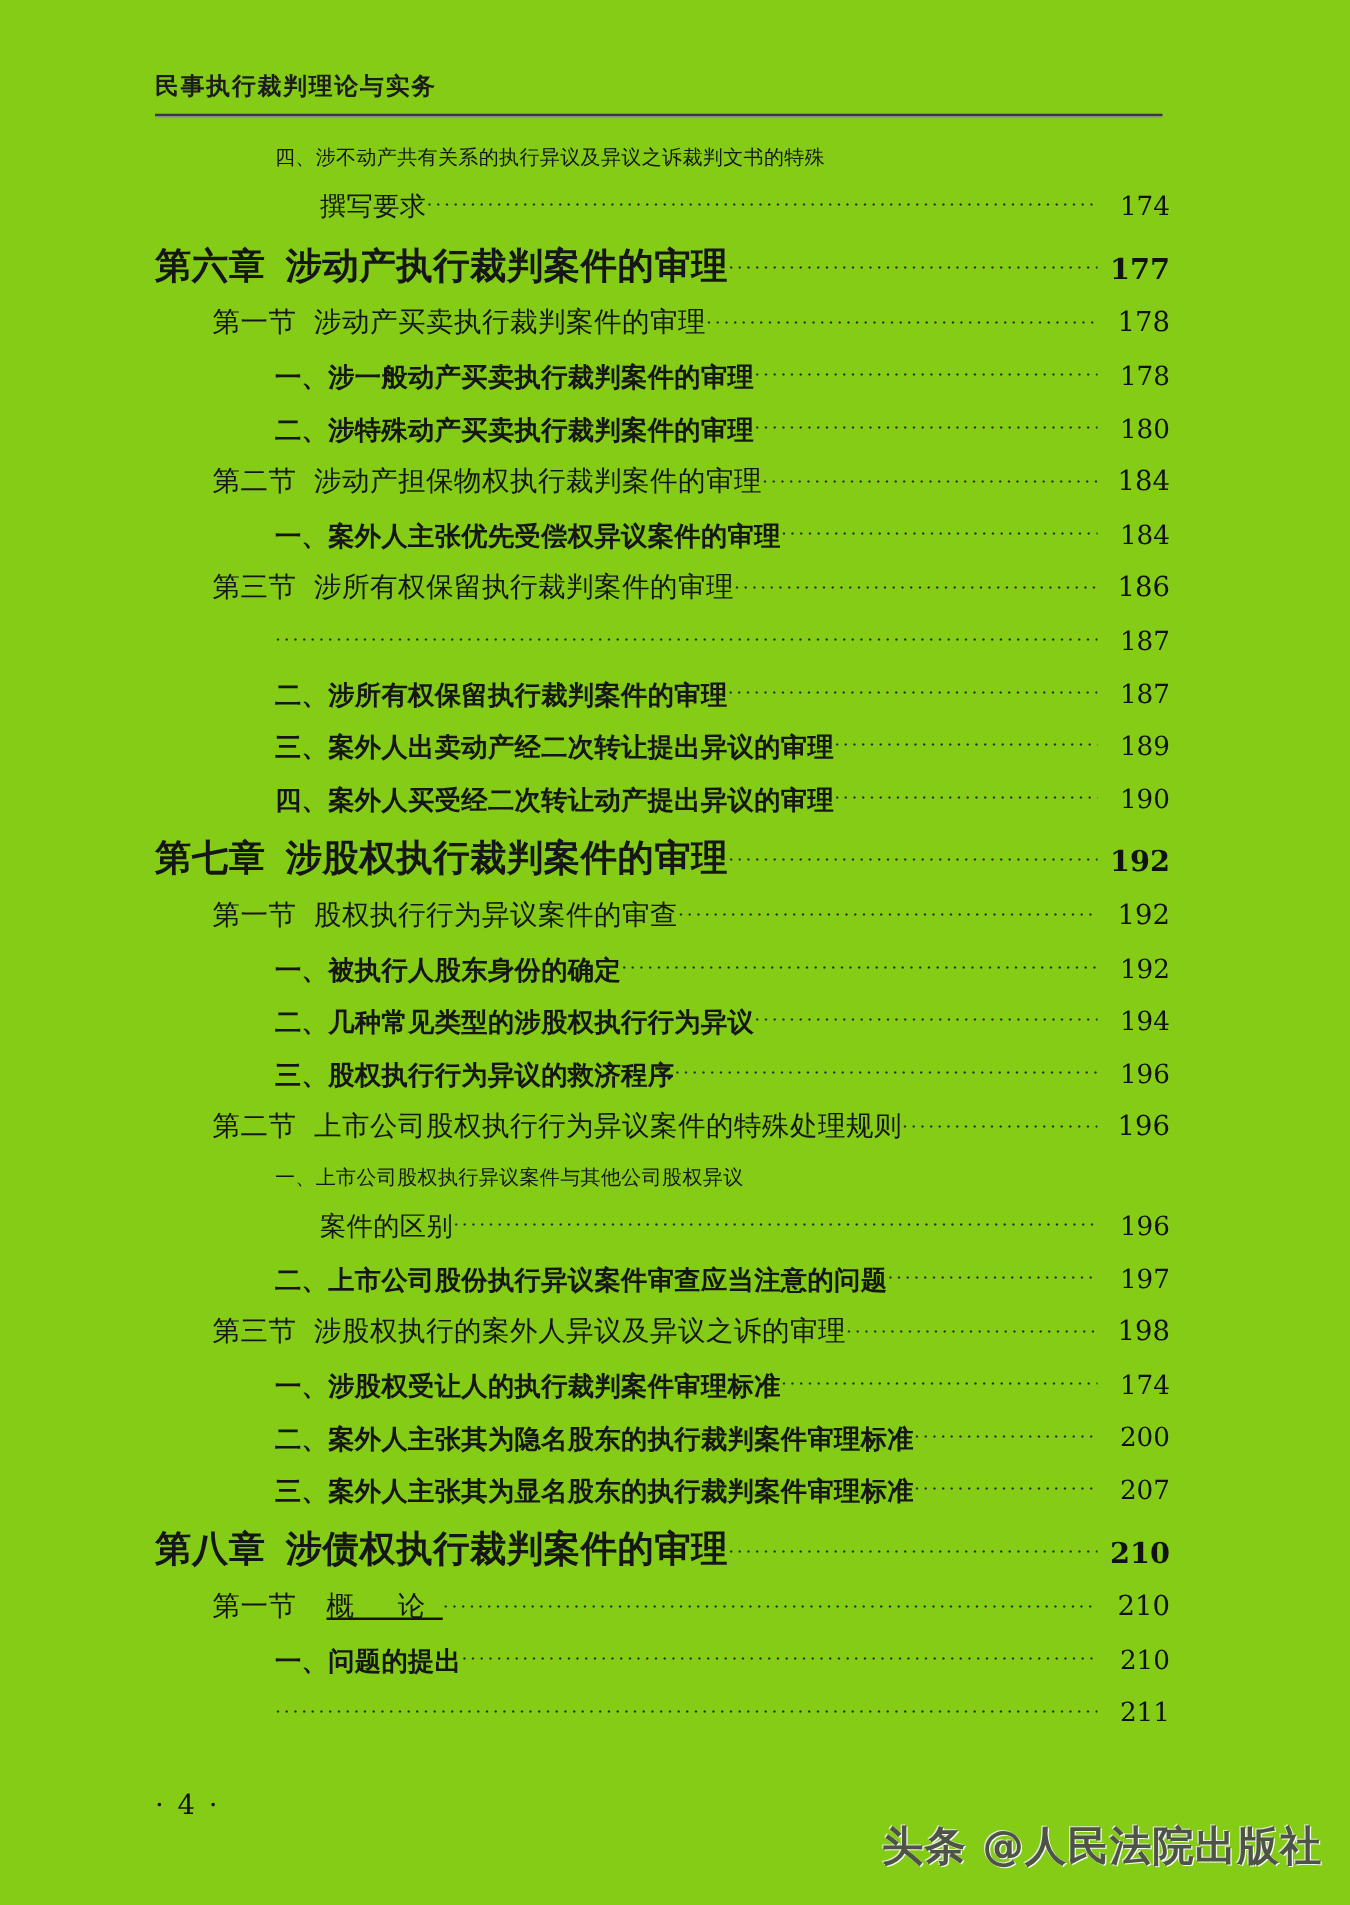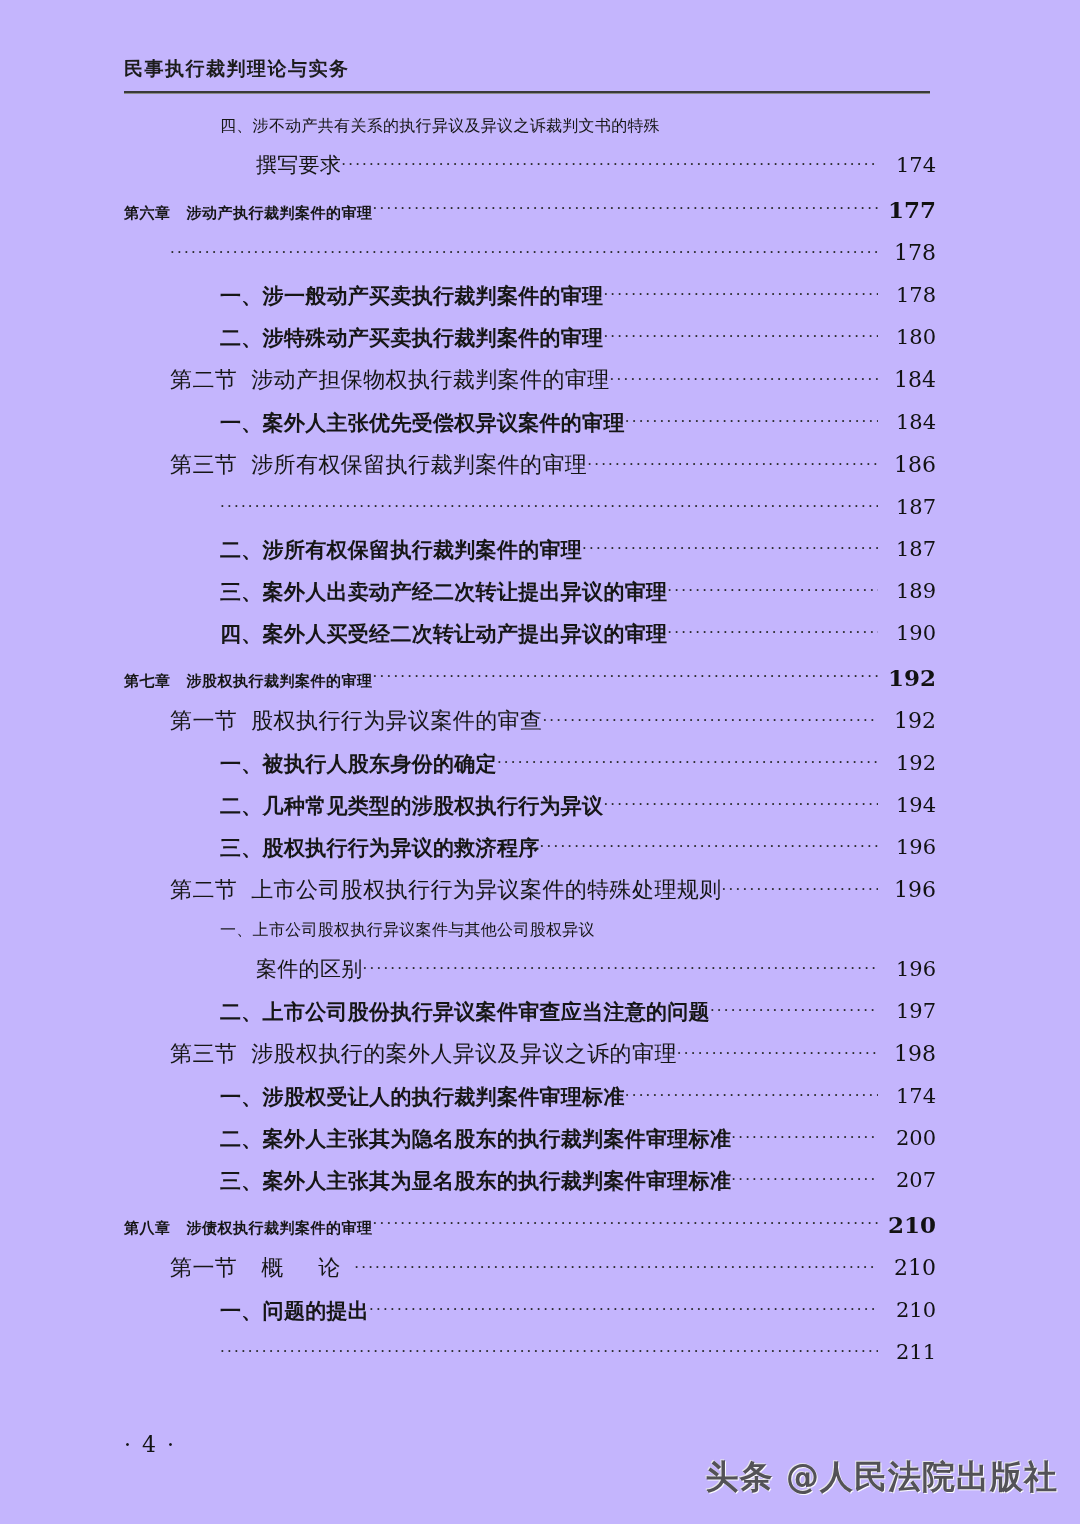--- a/index.html
+++ b/index.html
@@ -12,21 +12,21 @@
     height: 1524px;
     position: relative;
     font-family: "DejaVu Serif", "Liberation Serif", serif;
     color: #1a1a1a;
     overflow: hidden;
   }
 
   .page {
     position: absolute;
     inset: 0;
-    background: #c4b5fd;
+    background: #84cc16;
   }
 
   
   .header {
     position: absolute;
     left: 124px;
     top: 56px;
     width: 806px;
   }
   .header-title {
@@ -88,21 +88,21 @@
     font-family: "DejaVu Serif", "Liberation Serif", serif;
     color: #121212;
   }
 
   
   .lvl-chapter {
     margin-top: 22px;
     padding-left: 0px;
   }
   .lvl-chapter .label {
-    font-size: 15px;
+    font-size: 29px;
     font-weight: 700;
     letter-spacing: 0.5px;
   }
   .lvl-chapter .label .num { margin-right: 16px; }
   .lvl-chapter .pagenum {
     font-size: 23px;
     font-weight: 700;
     width: 58px;
   }
   .lvl-chapter .leader { top: -5px; }
@@ -158,21 +158,21 @@
   }
   .wrap-second .pagenum {
     font-size: 21px;
     width: 58px;
   }
 
   
   .first-row { margin-top: 0; }
 
   
-  .spaced { letter-spacing: 14px; padding-left: 10px; }
+  .spaced { letter-spacing: 14px; padding-left: 10px; text-decoration: underline; }
 
   
   .footer-pagenum {
     position: absolute;
     left: 124px;
     top: 1432px;
     font-size: 22px;
     letter-spacing: 2px;
     color: #141414;
     font-family: "DejaVu Serif", "Liberation Serif", serif;
@@ -208,20 +208,21 @@
         <span class="label">撰写要求</span>
         <span class="leader"></span>
         <span class="pagenum">174</span>
       </div>
       <div class="row lvl-chapter">
         <span class="label"><span class="num">第六章</span><span>涉动产执行裁判案件的审理</span></span>
         <span class="leader"></span>
         <span class="pagenum">177</span>
       </div>
       <div class="row lvl-section">
+        <span class="label"><span class="num">第一节</span><span>涉动产买卖执行裁判案件的审理</span></span>
         <span class="leader"></span>
         <span class="pagenum">178</span>
       </div>
       <div class="row lvl-item">
         <span class="label">一、涉一般动产买卖执行裁判案件的审理</span>
         <span class="leader"></span>
         <span class="pagenum">178</span>
       </div>
       <div class="row lvl-item">
         <span class="label">二、涉特殊动产买卖执行裁判案件的审理</span>

